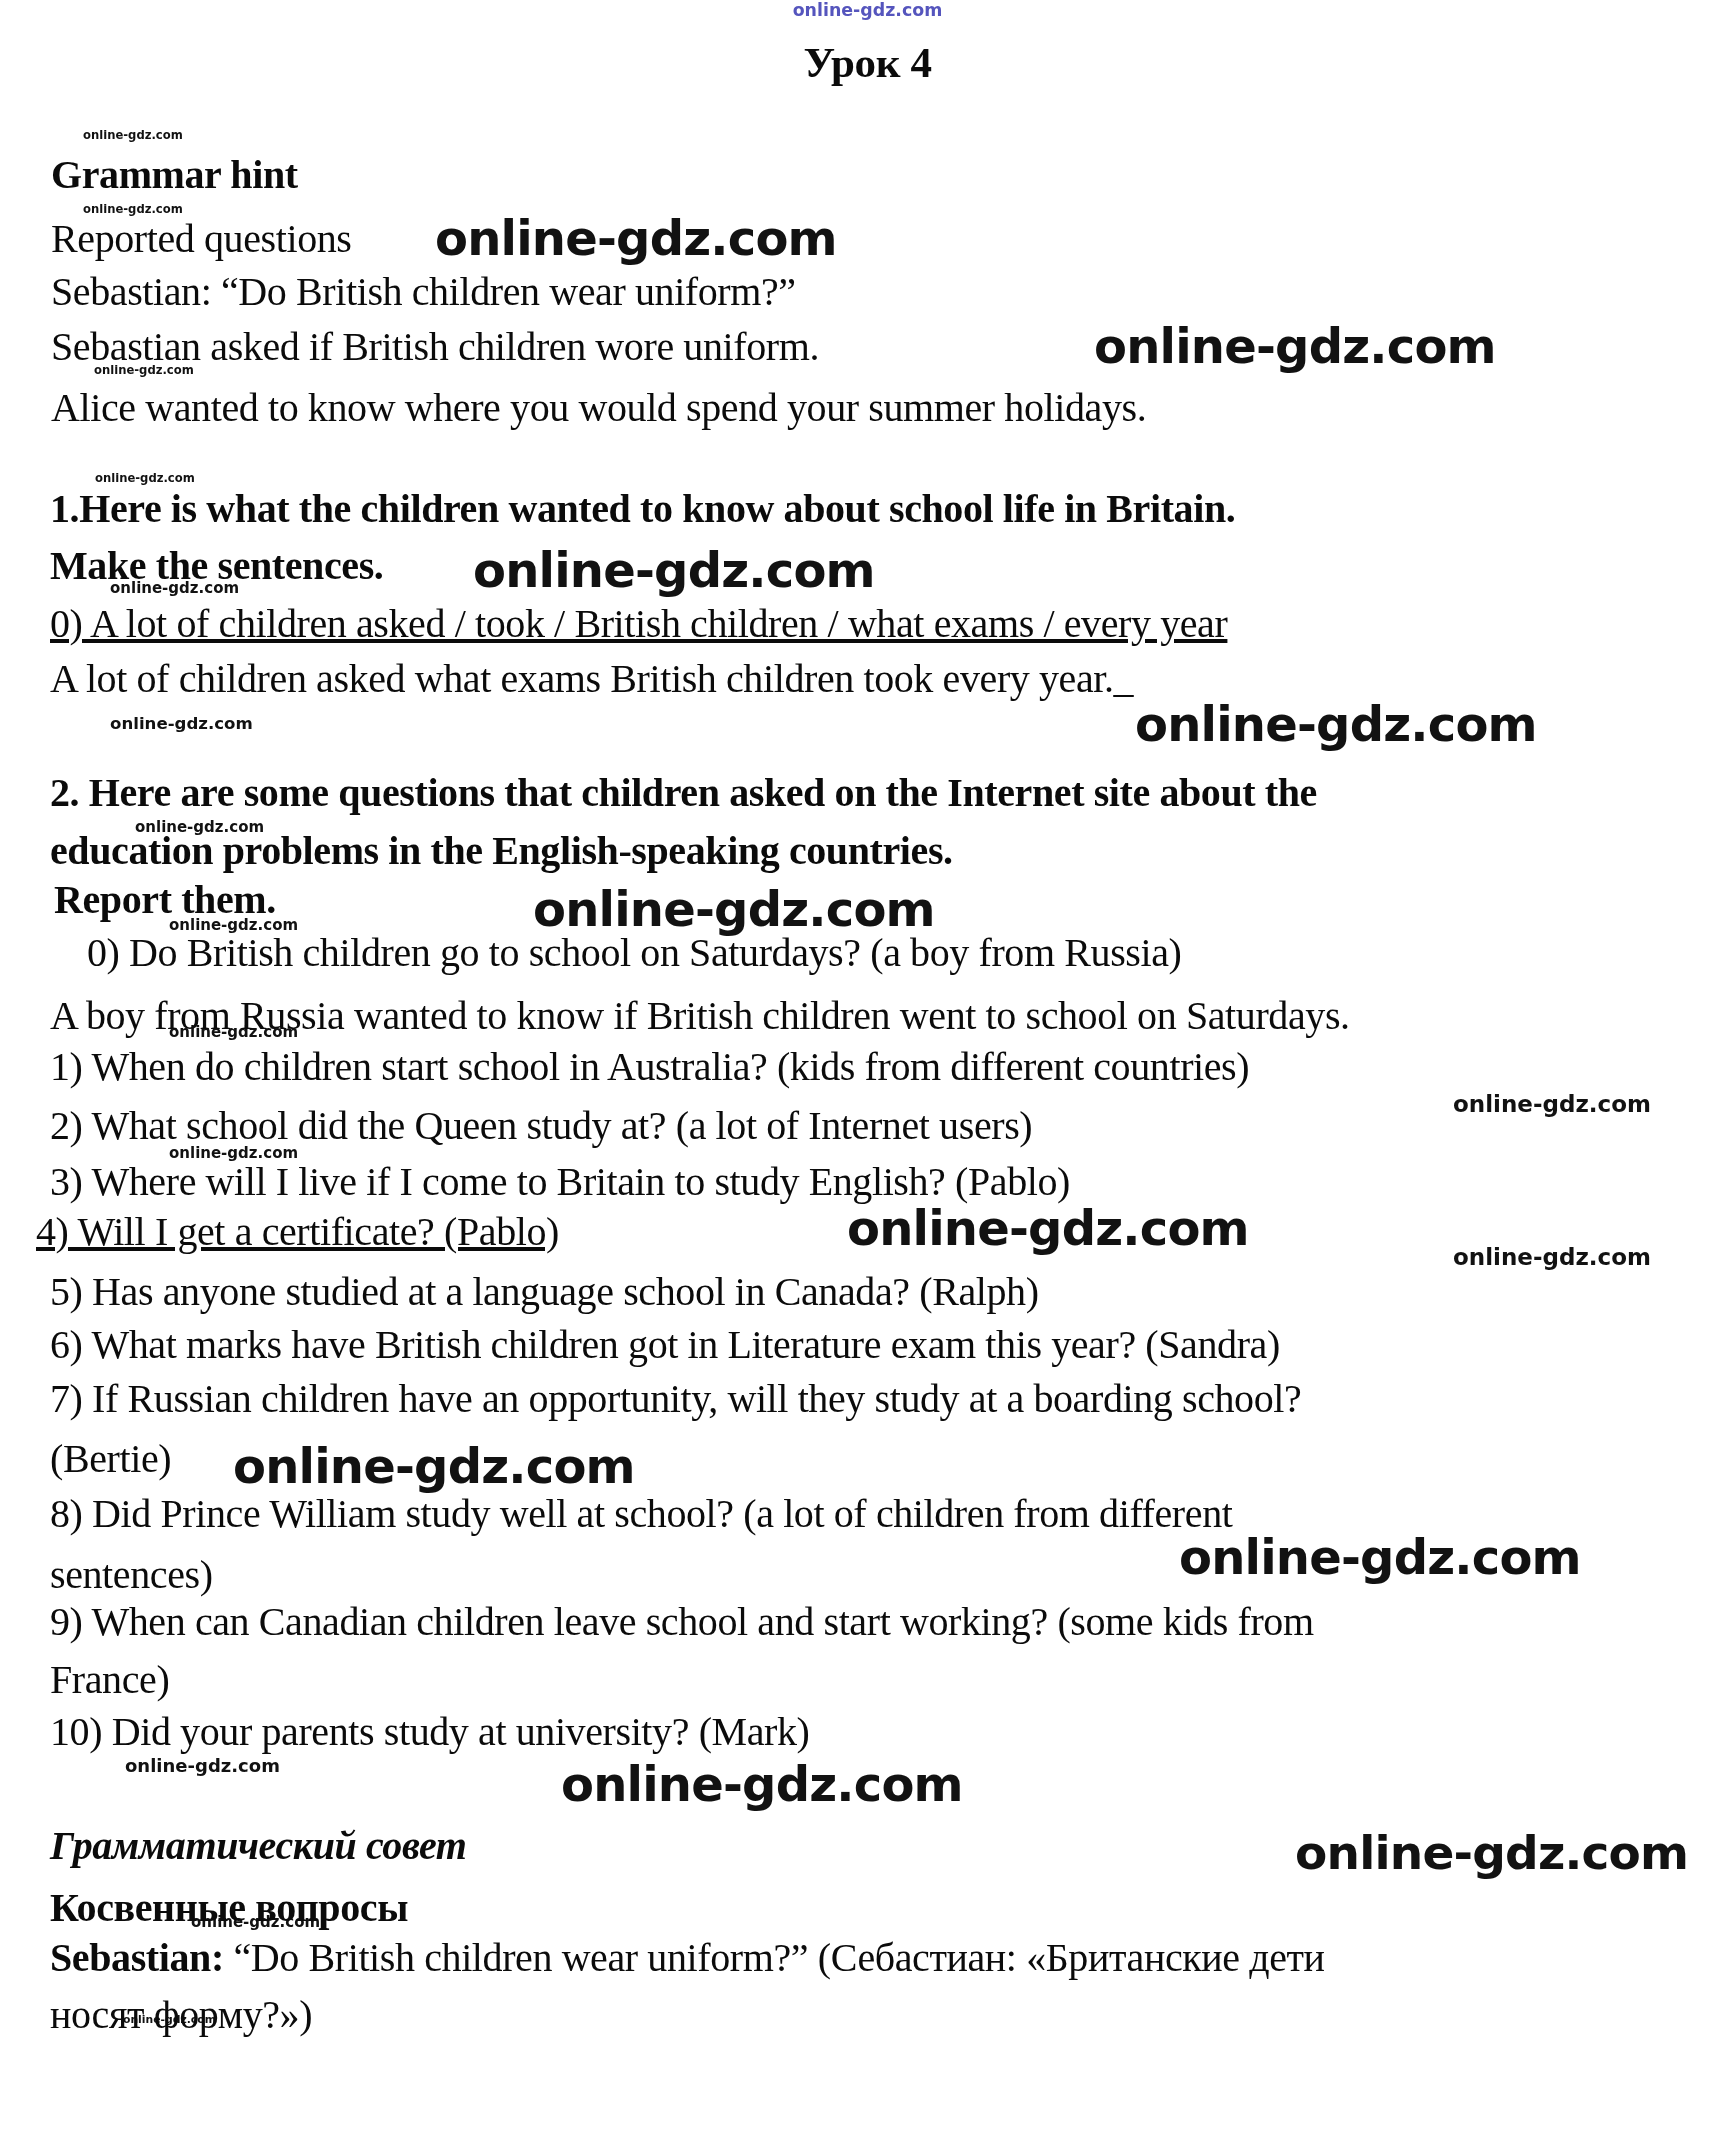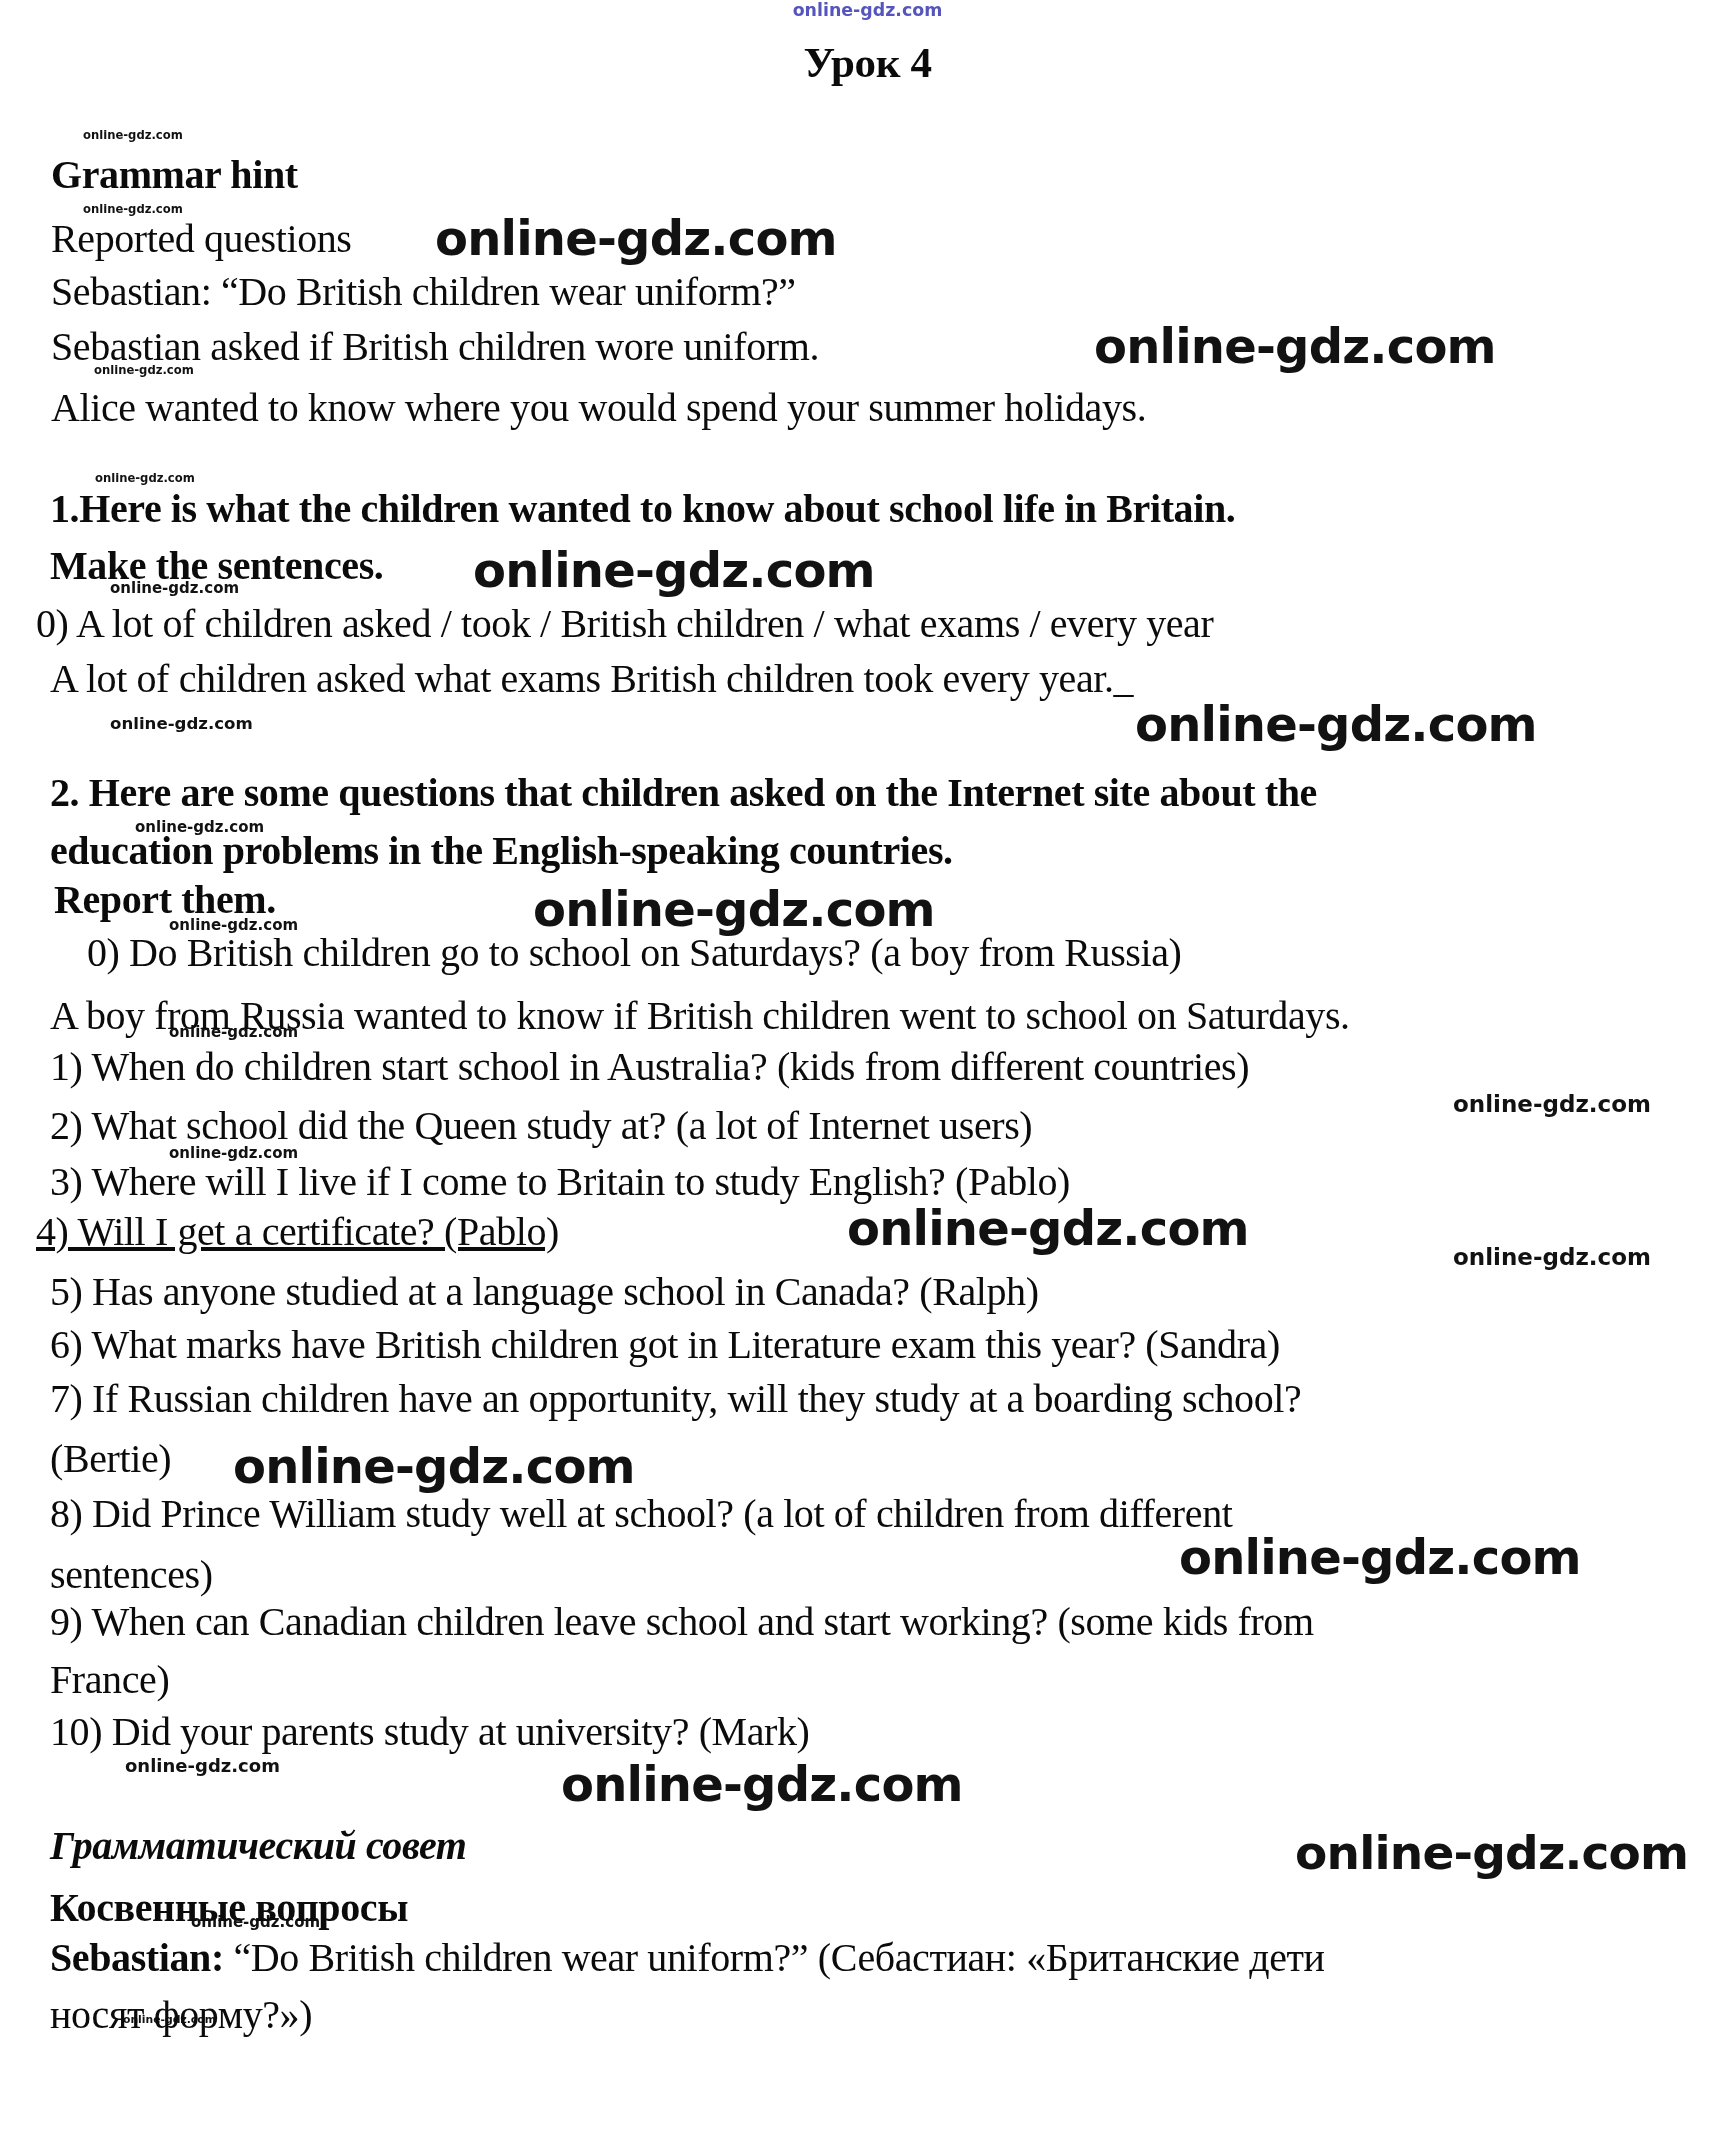--- a/index.html
+++ b/index.html
@@ -79,21 +79,21 @@
   <div class="line title center" style="top:40px;">Урок 4</div>
 
   <div class="line b" style="left:51px;top:154px;">Grammar hint</div>
   <div class="line" style="left:51px;top:218px;">Reported questions</div>
   <div class="line" style="left:51px;top:271px;">Sebastian: “Do British children wear uniform?”</div>
   <div class="line" style="left:51px;top:326px;">Sebastian asked if British children wore uniform.</div>
   <div class="line" style="left:51px;top:387px;">Alice wanted to know where you would spend your summer holidays.</div>
 
   <div class="line b" style="left:50px;top:488px;">1.Here is what the children wanted to know about school life in Britain.</div>
   <div class="line b" style="left:50px;top:545px;">Make the sentences.</div>
-  <div class="line" style="left:36px;top:603px;">0) A lot of children asked / took / British children / what exams / every year</div>
+  <div class="line" style="left:50px;top:603px;text-decoration:underline;">0) A lot of children asked / took / British children / what exams / every year</div>
   <div class="line" style="left:50px;top:658px;">A lot of children asked what exams British children took every year._</div>
 
   <div class="line b" style="left:50px;top:772px;">2. Here are some questions that children asked on the Internet site about the</div>
   <div class="line b" style="left:50px;top:830px;">education problems in the English-speaking countries.</div>
   <div class="line b" style="left:54px;top:879px;text-align:center;">Report them.</div>
   <div class="line" style="left:50px;top:932px;margin-left:37px;">0) Do British children go to school on Saturdays? (a boy from Russia)</div>
   <div class="line" style="left:50px;top:995px;">A boy from Russia wanted to know if British children went to school on Saturdays.</div>
 
   <div class="line" style="left:50px;top:1046px;">1) When do children start school in Australia? (kids from different countries)</div>
   <div class="line" style="left:50px;top:1105px;">2) What school did the Queen study at? (a lot of Internet users)</div>

